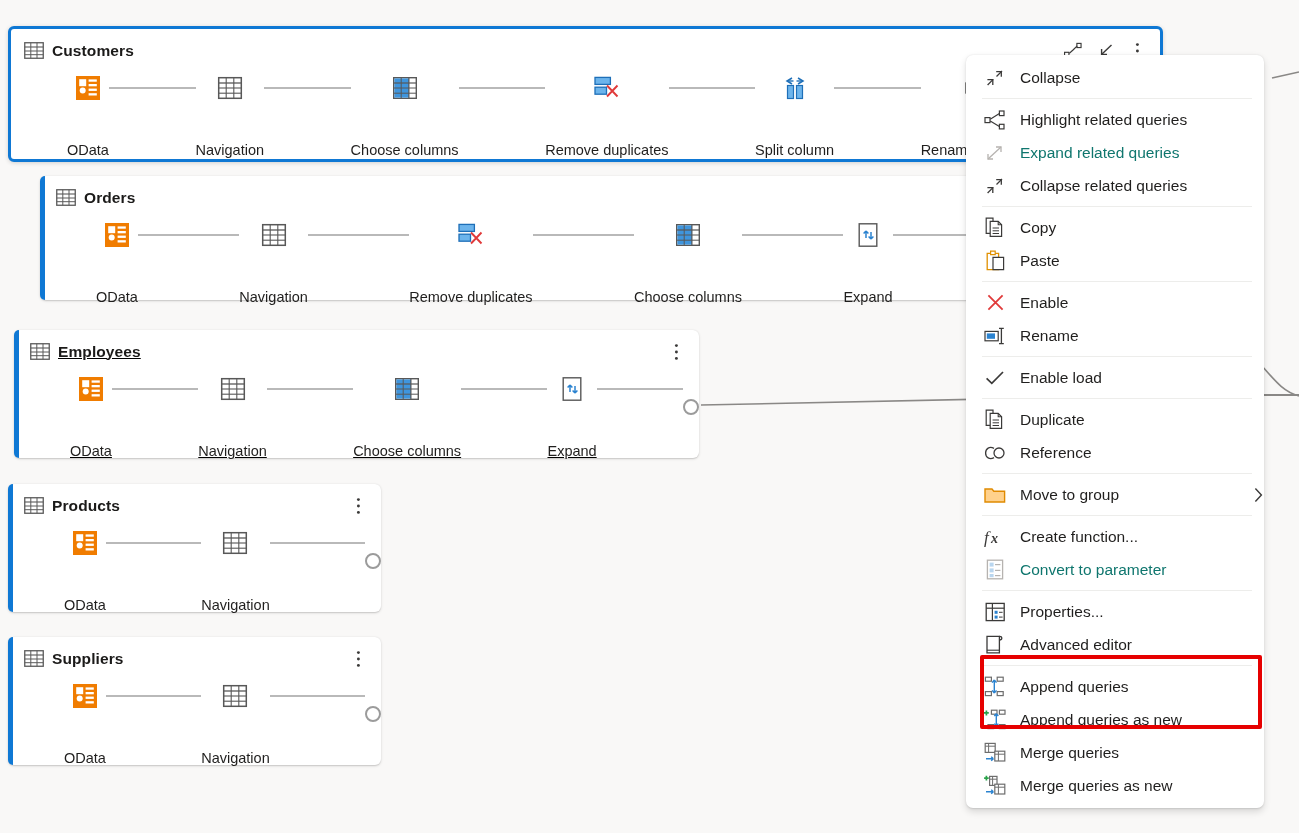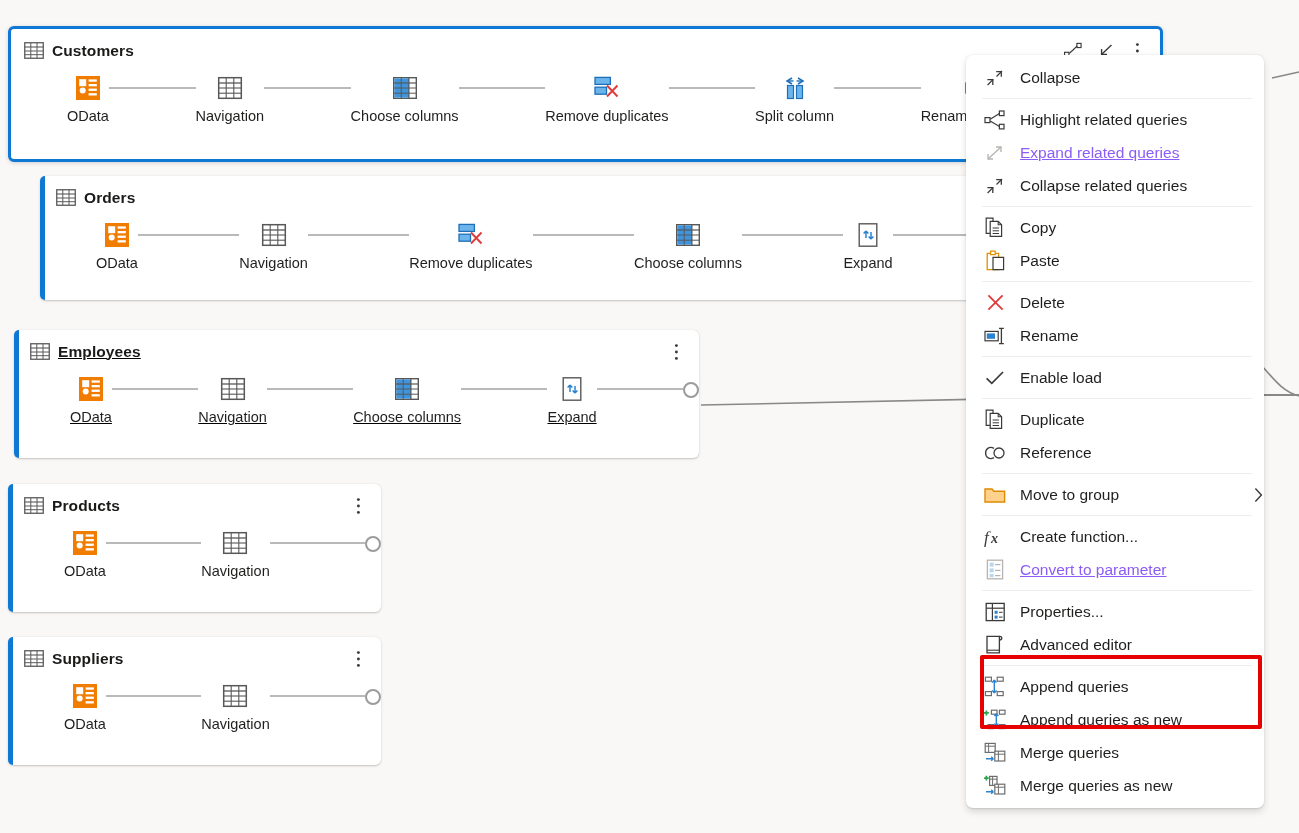--- a/index.html
+++ b/index.html
@@ -54,20 +54,21 @@
   
   .steps {
     display: flex; align-items: flex-start;
     padding: 10px 0 12px 0;
     position: relative;
   }
   .step {
     display: flex; flex-direction: column; align-items: center;
     flex: 0 0 auto;
     position: relative;
+    gap: 34px;
   }
   .step .glyph { height: 30px; display: flex; align-items: center; justify-content: center; }
   .step .lbl {
     margin-top: 6px; font-size: 14.5px; color: #201f1e;
     white-space: nowrap; line-height: 1.1;
   }
   .conn {
     flex: 1 1 auto; height: 30px; min-width: 18px;
     display: flex; align-items: center;
   }
@@ -93,21 +94,21 @@
     padding: 0 0 0 14px;
     cursor: pointer;
     position: relative;
   }
   .mi .mi-ico {
     width: 30px; height: 22px; flex: 0 0 auto;
     display: flex; align-items: center; justify-content: center;
     margin-right: 10px;
   }
   .mi .mi-lbl { font-size: 15.5px; color: #201f1e; white-space: nowrap; }
-  .mi.disabled .mi-lbl { color: #8b5cf6; text-decoration: underline; }
+  .mi.disabled .mi-lbl { color: #0f766e; }
   .mi .chev { margin-left: auto; padding-left: 20px; display: flex; align-items: center; }
   .sep { height: 1px; background: #ededeb; margin: 4px 12px 4px 16px; }
   #hilite {
     position: absolute;
     border: 4px solid #e60000;
     border-radius: 2px;
     pointer-events: none;
     z-index: 60;
   }
 </style>
@@ -649,21 +650,21 @@
         </span>
         <span class="mi-lbl">Paste</span>
       </div>
       <div class="sep"></div>
       <div class="mi">
         <span class="mi-ico">
           <svg width="19" height="19" viewBox="0 0 19 19">
             <path d="M 2.4 2.4 L 16.6 16.6 M 16.6 2.4 L 2.4 16.6" stroke="#e03a3a" stroke-width="1.8" fill="none"></path>
           </svg>
         </span>
-        <span class="mi-lbl">Delete</span>
+        <span class="mi-lbl">Enable</span>
       </div>
       <div class="mi">
         <span class="mi-ico">
           <svg width="22" height="18" viewBox="0 0 22 18">
             <rect x="1" y="4.4" width="13.2" height="9.4" fill="#fff" stroke="#3b3a39" stroke-width="1.2"></rect>
             <rect x="2.8" y="6.4" width="8.2" height="5.4" fill="#2b83d0"></rect>
             <line x1="17.4" y1="1.4" x2="17.4" y2="16.6" stroke="#3b3a39" stroke-width="1.3"></line>
             <path d="M 15 1.4 L 19.8 1.4 M 15 16.6 L 19.8 16.6" stroke="#3b3a39" stroke-width="1.2"></path>
           </svg>
         </span>

